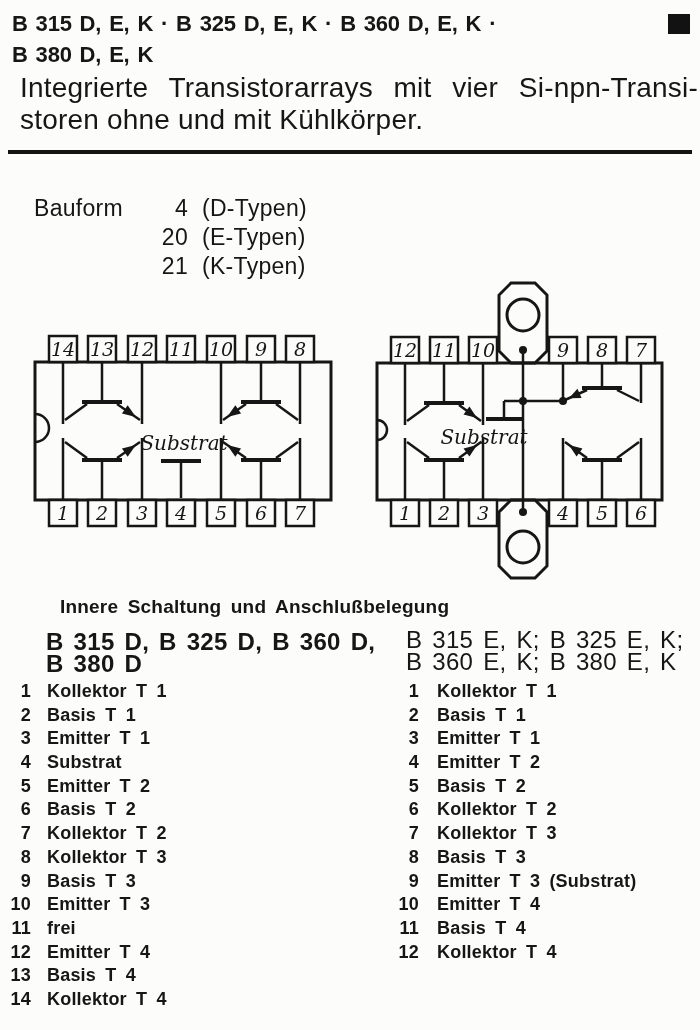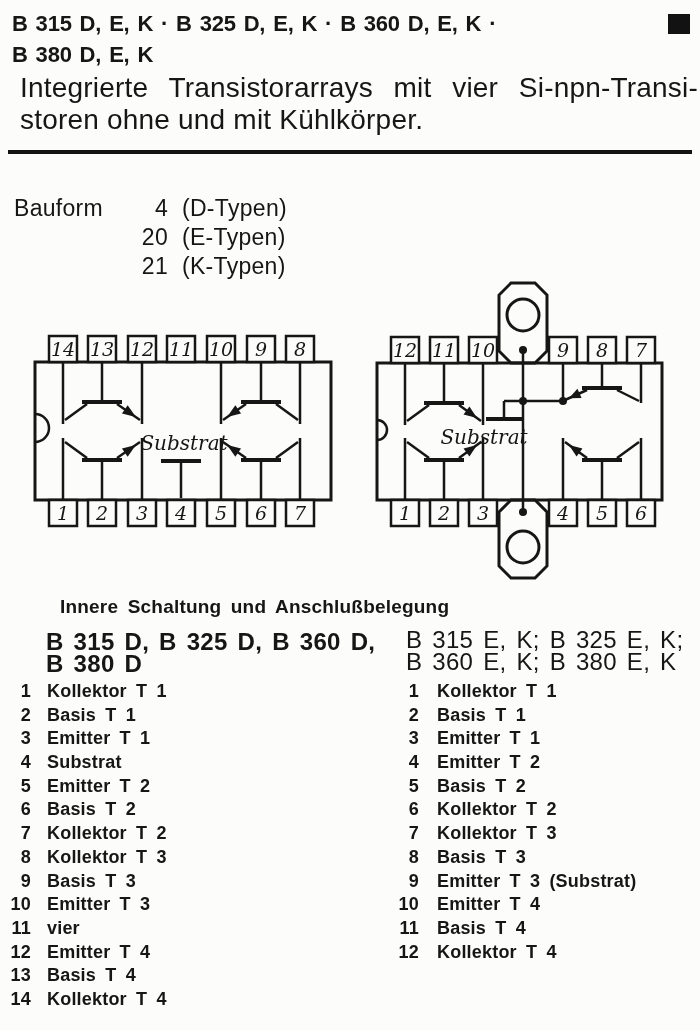--- a/index.html
+++ b/index.html
@@ -28,21 +28,21 @@
   }
   .subtitle .l1{text-align:justify;text-align-last:justify;}
   .rule{
     left:8px;top:150px;width:684px;height:4px;background:#141414;
   }
   
   .bauform{
     left:14px;top:194px;font-size:23px;line-height:29px;letter-spacing:0.3px;
   }
   .bauform .b-row{display:flex;}
-  .bauform .b-label{width:122px;}
+  .bauform .b-label{width:122px;margin-left:20px;}
   .bauform .b-num{width:32px;text-align:right;margin-right:14px;}
   
   #diagram{left:0;top:275px;width:700px;height:312px;}
   svg text.pinnum{
     font-family:"DejaVu Serif",serif;font-style:italic;font-size:19px;fill:#161616;
   }
   svg text.sublabel{
     font-family:"DejaVu Serif",serif;font-style:italic;font-size:20px;fill:#161616;
   }
   
@@ -353,21 +353,21 @@
   <div class="row">
       <span class="num">9</span>
       <span class="lbl">Basis T 3</span>
     </div>
   <div class="row">
       <span class="num">10</span>
       <span class="lbl">Emitter T 3</span>
     </div>
   <div class="row">
       <span class="num">11</span>
-      <span class="lbl">vier</span>
+      <span class="lbl">frei</span>
     </div>
   <div class="row">
       <span class="num">12</span>
       <span class="lbl">Emitter T 4</span>
     </div>
   <div class="row">
       <span class="num">13</span>
       <span class="lbl">Basis T 4</span>
     </div>
   <div class="row">

